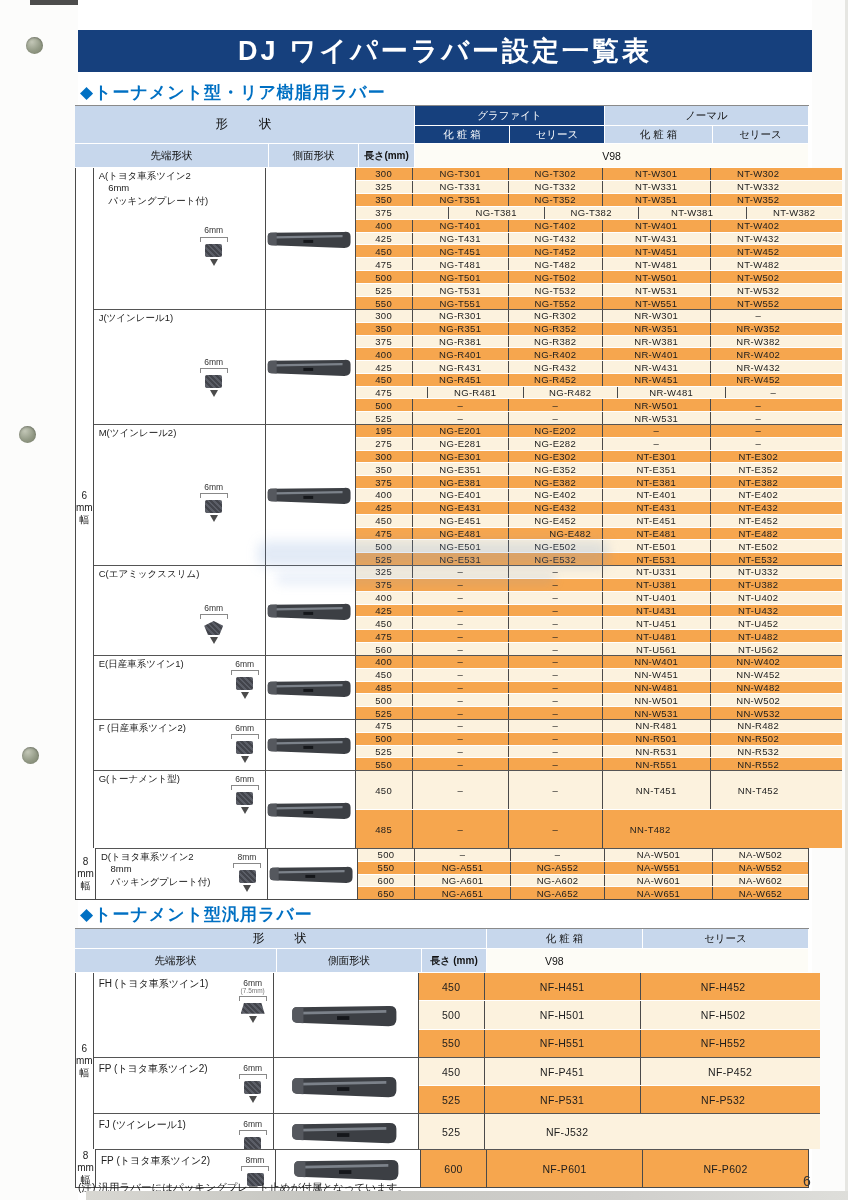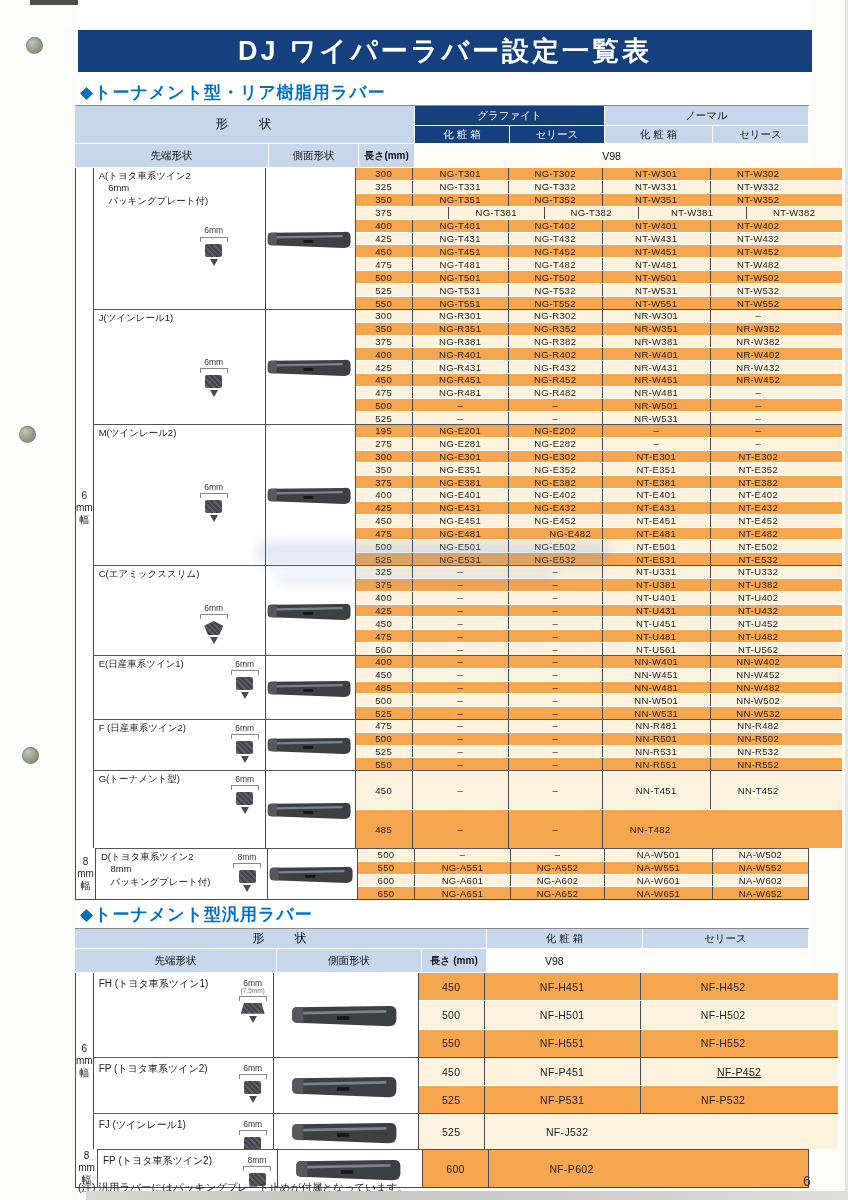--- a/index.html
+++ b/index.html
@@ -293,21 +293,21 @@
                 </div>
                 <div class="brow orange">
                   <div class="bc lenc" style="width: 56px;">450</div>
                   <div class="bc prodc" style="width: 96px;">NG-R451</div>
                   <div class="bc prodc" style="width: 94px;">NG-R452</div>
                   <div class="bc prodc" style="width: 108px;">NR-W451</div>
                   <div class="bc prodc" style="width: 96px;">NR-W452</div>
                 </div>
                 <div class="brow cream">
                   <div class="bc lenc" style="width: 56px;">475</div>
-                  <div class="bc prodc" style="width: 96px;">NG-R481</div>
+                  <div class="bc prodc" style="width: 96px; margin-left: 15px;">NG-R481</div>
                   <div class="bc prodc" style="width: 94px;">NG-R482</div>
                   <div class="bc prodc" style="width: 108px;">NR-W481</div>
                   <div class="bc prodc" style="width: 96px;">–</div>
                 </div>
                 <div class="brow orange">
                   <div class="bc lenc" style="width: 56px;">500</div>
                   <div class="bc prodc" style="width: 96px;">–</div>
                   <div class="bc prodc" style="width: 94px;">–</div>
                   <div class="bc prodc" style="width: 108px;">NR-W501</div>
                   <div class="bc prodc" style="width: 96px;">–</div>
@@ -765,21 +765,21 @@
                   <path d="M5 4 Q2 4.5 2 8 L2 14 Q2 17.5 6 18 L88 21 Q95 21 95 15 L95 8 Q95 2.5 88 3 Z" fill="#3c3f44"></path>
                   <path d="M10 8 L86 6.5 L86 9 L10 10.5 Z" fill="#7c828a"></path>
                   <rect x="42" y="12" width="11" height="3.4" fill="#15171b"></rect>
                   <path d="M2 8 Q2 4.5 5 4 L12 3.8 L12 18.3 L6 18 Q2 17.5 2 14 Z" fill="#55585e"></path>
                 </svg>
               </div>
               <div class="rows">
                 <div class="brow cream">
                   <div class="bc lenc" style="width: 65px;">450</div>
                   <div class="bc prodc" style="width: 156px;">NF-P451</div>
-                  <div class="bc prodc" style="width: 198px; text-decoration: underline;">NF-P452</div>
+                  <div class="bc prodc" style="width: 180px;">NF-P452</div>
                 </div>
                 <div class="brow orange">
                   <div class="bc lenc" style="width: 65px;">525</div>
                   <div class="bc prodc" style="width: 156px;">NF-P531</div>
                   <div class="bc prodc" style="width: 166px;">NF-P532</div>
                 </div>
               </div>
             </div>
             <div class="grp" style="height: 36px;">
               <div class="tipcell iconright" style="width: 180px;">
@@ -825,20 +825,21 @@
                 <svg width="112" height="26" viewBox="0 0 100 22">
                   <path d="M5 4 Q2 4.5 2 8 L2 14 Q2 17.5 6 18 L88 21 Q95 21 95 15 L95 8 Q95 2.5 88 3 Z" fill="#3c3f44"></path>
                   <path d="M10 8 L86 6.5 L86 9 L10 10.5 Z" fill="#7c828a"></path>
                   <rect x="42" y="12" width="11" height="3.4" fill="#15171b"></rect>
                   <path d="M2 8 Q2 4.5 5 4 L12 3.8 L12 18.3 L6 18 Q2 17.5 2 14 Z" fill="#55585e"></path>
                 </svg>
               </div>
               <div class="rows">
                 <div class="brow orange">
                   <div class="bc lenc" style="width: 65px;">600</div>
+                  <div class="bc prodc" style="width: 156px;">NF-P601</div>
                   <div class="bc prodc" style="width: 166px;">NF-P602</div>
                 </div>
               </div>
             </div>
           </div>
         </div>
       </div>
   </div>
 
   <div class="note">(注) 汎用ラバーにはパッキングプレート止めが付属となっています。</div>

